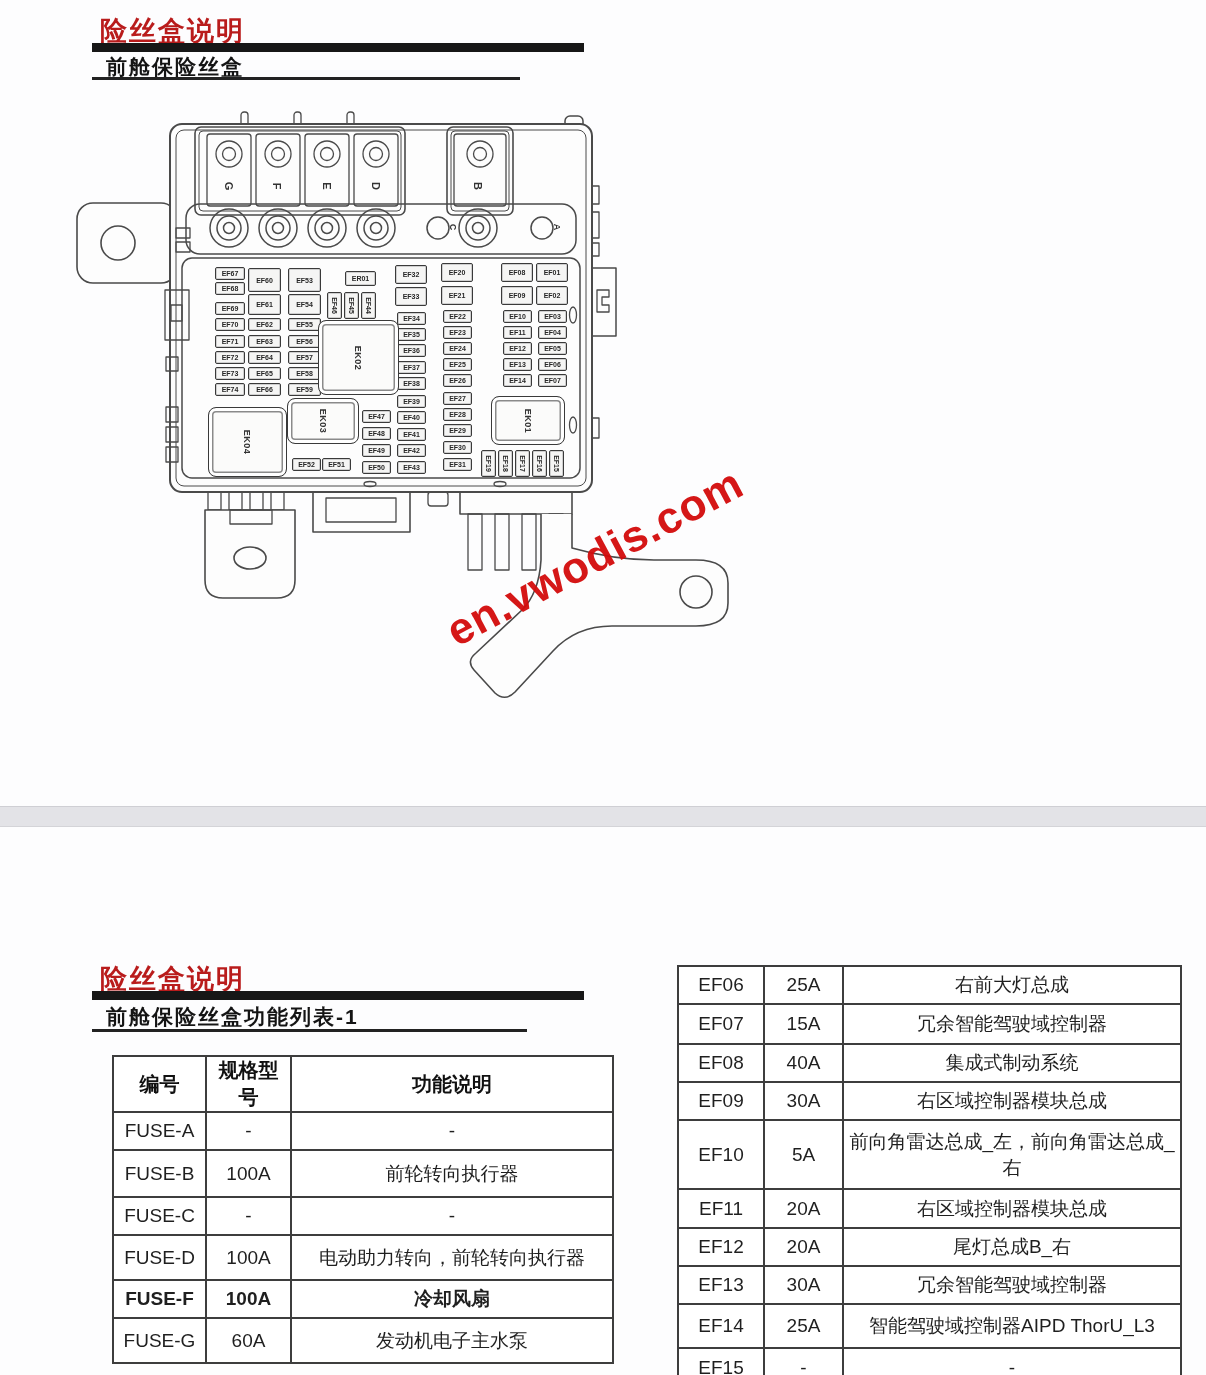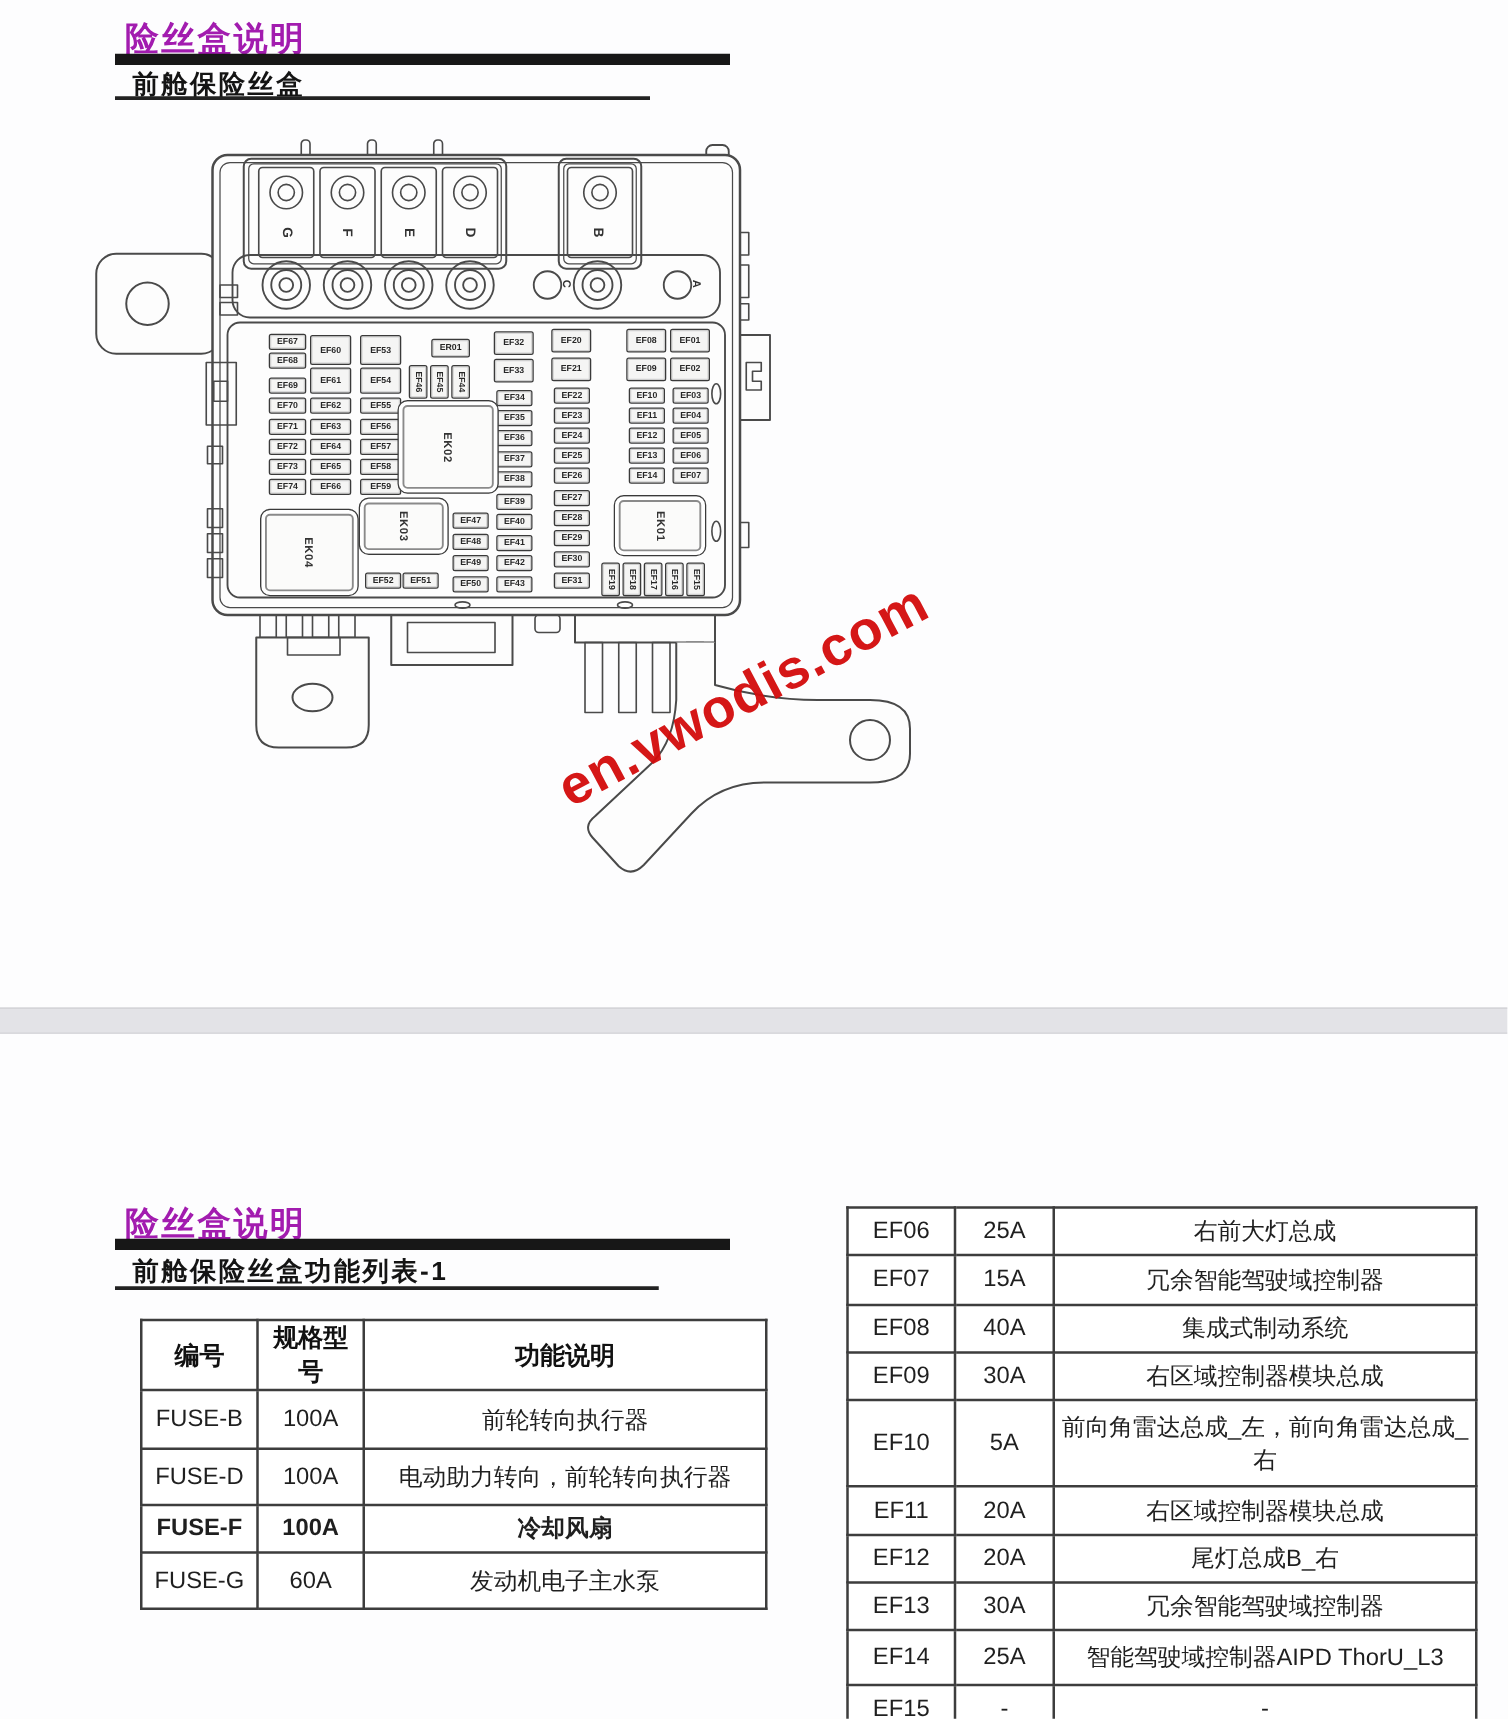--- a/index.html
+++ b/index.html
@@ -1,20 +1,20 @@
 <!DOCTYPE html>
 <html><head>
 <meta charset="utf-8">
 <style>
   html,body{margin:0;padding:0;}
   body{width:1206px;height:1375px;overflow:hidden;background:#fcfcfc;
        font-family:"Liberation Sans",sans-serif;position:relative;}
   #page{position:absolute;left:0;top:0;width:1206px;height:1375px;background:#fdfdfe;}
 
-  .sec-title{position:absolute;font-size:27px;font-weight:700;color:#a21caf;letter-spacing:2px;}
+  .sec-title{position:absolute;font-size:27px;font-weight:700;color:#b91c1c;letter-spacing:2px;}
   .title-bar{position:absolute;height:9px;background:#171717;}
   .sec-sub{position:absolute;font-size:21px;font-weight:700;color:#141414;letter-spacing:2px;}
   .sub-line{position:absolute;height:3px;background:#222;}
 
   #diagram{position:absolute;left:70px;top:110px;width:670px;height:600px;}
   #diagram svg{position:absolute;left:0;top:0;}
 
   .fuse{position:absolute;border:1.5px solid #3a3a3a;background:#f5f5f4;border-radius:2px;
         display:flex;align-items:center;justify-content:center;color:#262626;
         font-weight:700;font-size:7px;box-shadow:inset 0 0 0 1px #cfcfcf;}
@@ -410,24 +410,34 @@
         <col style="width:322px">
       </colgroup>
     <thead>
         <tr style="height: 37px;">
           <th>编号</th>
           <th>规格型号</th>
           <th>功能说明</th>
         </tr>
       </thead>
     <tbody>
+        <tr style="height: 38px;">
+          <td class="id">FUSE-A</td>
+          <td class="">-</td>
+          <td class="">-</td>
+        </tr>
         <tr style="height: 47px;">
           <td class="id">FUSE-B</td>
           <td class="">100A</td>
           <td class="">前轮转向执行器</td>
+        </tr>
+        <tr style="height: 38px;">
+          <td class="id">FUSE-C</td>
+          <td class="">-</td>
+          <td class="">-</td>
         </tr>
         <tr style="height: 45px;">
           <td class="id">FUSE-D</td>
           <td class="">100A</td>
           <td class="">电动助力转向，前轮转向执行器</td>
         </tr>
         <tr style="height: 38px; font-weight: bold;">
           <td class="id">FUSE-F</td>
           <td class="">100A</td>
           <td class="">冷却风扇</td>

